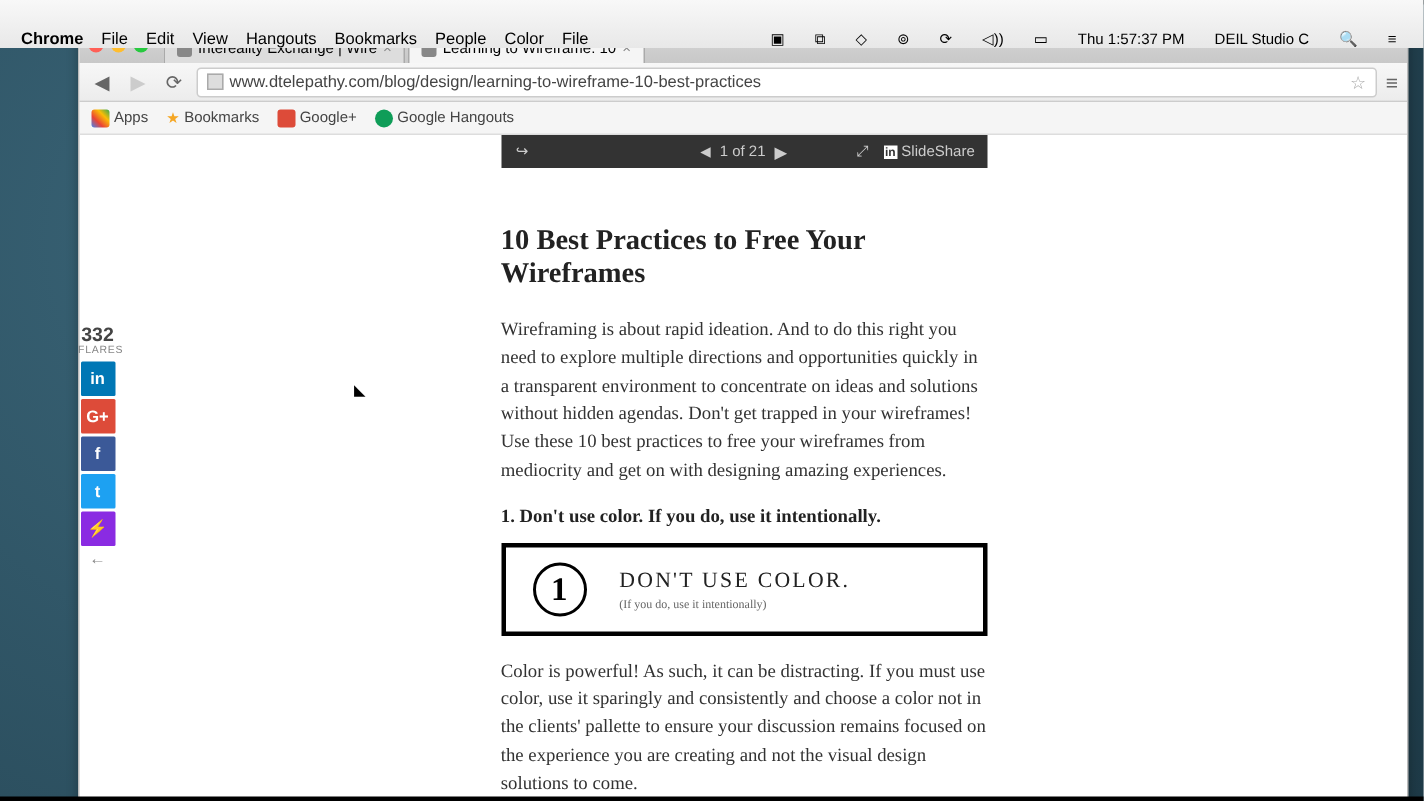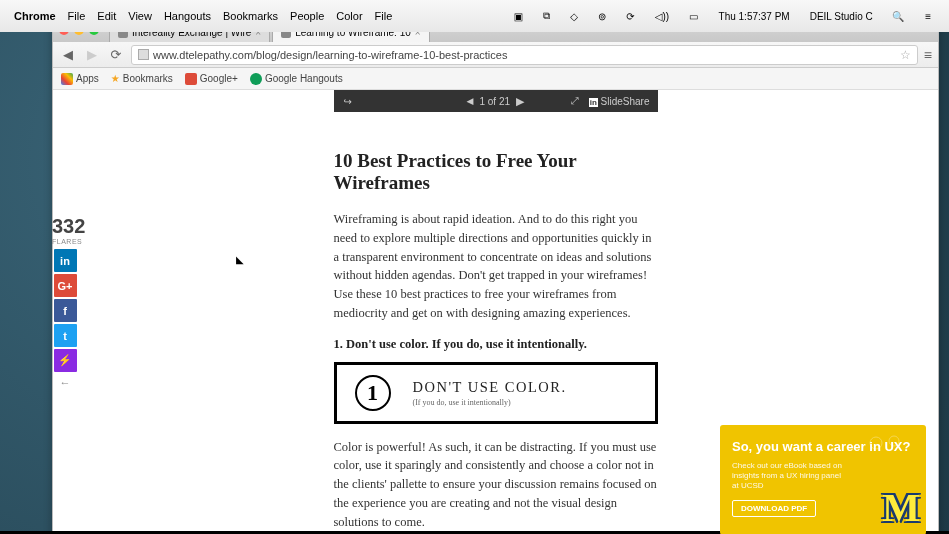--- a/index.html
+++ b/index.html
@@ -1,19 +1,19 @@
 <!DOCTYPE html>
 <html><head>
 <meta charset="utf-8">
 <style>
 * { margin: 0; padding: 0; box-sizing: border-box; }
 body { font-family: -apple-system, "Helvetica Neue", Arial, sans-serif; width: 949px; height: 534px; overflow: hidden; background: #2a4550; position: relative; }
 
 
-.mac-menu { height: 32px; background: linear-gradient(#f8f8f8,#e8e8e8); display: flex; align-items: center; font-size: 11px; padding: 0 6px; position: relative; z-index: 100; }
+.mac-menu { height: 32px; background: linear-gradient(#f8f8f8,#e8e8e8); display: flex; align-items: flex-end; font-size: 11px; padding: 0 6px; position: relative; z-index: 100; }
 .mac-menu .apple { font-size: 13px; margin-right: 8px; }
 .mac-menu span { margin-right: 12px; }
 .mac-menu .right { margin-left: auto; display: flex; align-items: center; gap: 8px; font-size: 10px; }
 
 
 .chrome-window { position: absolute; top: 17px; left: 52px; right: 10px; bottom: -10px; background: #fff; border: 1px solid #bbb; border-radius: 4px 4px 0 0; box-shadow: 0 2px 8px rgba(0,0,0,.3); overflow: hidden; display: flex; flex-direction: column; }
 .tab-strip { height: 24px; background: linear-gradient(#d8d8d8,#c8c8c8); display: flex; align-items: flex-end; padding-left: 6px; }
 .traffic { display: flex; gap: 5px; align-self: center; margin-right: 10px; }
 .traffic div { width: 10px; height: 10px; border-radius: 50%; }
 .tl-r{background:#ff5f56;} .tl-y{background:#ffbd2e;} .tl-g{background:#27c93f;}
@@ -49,21 +49,21 @@
 .article p { font-size: 12.5px; line-height: 1.5; color: #333; font-family: Georgia, serif; margin-bottom: 14px; }
 .article .bold-line { font-weight: 700; font-size: 12.5px; color: #222; font-family: Georgia, serif; margin-bottom: 10px; }
 .tip-box { border: 3px solid #000; height: 62px; display: flex; align-items: center; padding: 0 18px; margin-bottom: 14px; }
 .tip-num { width: 36px; height: 36px; border: 2px solid #000; border-radius: 50%; display: flex; align-items: center; justify-content: center; font-size: 22px; font-weight: 700; font-family: Georgia, serif; margin-right: 22px; }
 .tip-text { font-family: Georgia, serif; }
 .tip-text .main { font-size: 14.5px; letter-spacing: 1.5px; color: #222; }
 .tip-text .sub { font-size: 8px; color: #666; margin-top: 2px; }
 
 
 .social-bar { position: absolute; left: 52px; top: 215px; width: 26px; text-align: center; z-index: 50; }
-.social-bar .count { font-size: 20px; font-weight: 700; color: #444; }
+.social-bar .count { font-size: 13px; font-weight: 700; color: #444; }
 .social-bar .flares { font-size: 7px; color: #888; letter-spacing: 0.5px; margin-bottom: 4px; }
 .social-bar .btn { width: 23px; height: 23px; margin: 0 auto 2px; display: flex; align-items: center; justify-content: center; color: #fff; font-size: 11px; font-weight: 700; border-radius: 1px; }
 .in{background:#0077b5;} .gp{background:#dd4b39;} .fb{background:#3b5998;} .tw{background:#1da1f2;} .fl{background:#8a2be2;}
 .social-bar .arrow { font-size: 11px; color: #888; margin-top: 3px; }
 
 
 .popup { position: absolute; right: 12px; bottom: 8px; width: 206px; height: 110px; background: #f0c400; border-radius: 3px; padding: 14px 12px 10px; color: #fff; font-size: 10px; z-index: 60; overflow: hidden; }
 .popup .headline { font-size: 13px; font-weight: 700; line-height: 1.2; margin-bottom: 6px; }
 .popup .desc { font-size: 8px; line-height: 1.3; color: rgba(255,255,255,.9); margin-bottom: 8px; max-width: 110px; }
 .popup .dl-btn { border: 1px solid #fff; border-radius: 2px; padding: 3px 8px; font-size: 8px; font-weight: 700; display: inline-block; }
@@ -184,30 +184,20 @@
           <div class="tip-text">
             <div class="main">DON'T USE COLOR.</div>
             <div class="sub">(If you do, use it intentionally)</div>
           </div>
         </div>
         <p>Color is powerful! As such, it can be distracting. If you must use color, use it sparingly and consistently and choose a color not in the clients' pallette to ensure your discussion remains focused on the experience you are creating and not the visual design solutions to come.</p>
 
       </div>
     </div>
 
-    <div class="popup">
-      <svg class="deco" style="top:8px;right:20px" width="40" height="20">
-          <circle cx="10" cy="10" r="6" fill="none" stroke="#fff" stroke-width="1"></circle>
-          <circle cx="28" cy="8" r="5" fill="none" stroke="#fff" stroke-width="1"></circle>
-        </svg>
-      <div class="headline">So, you want a career in UX?</div>
-      <div class="desc">Check out our eBook based on insights from a UX hiring panel at UCSD</div>
-      <div class="dl-btn">DOWNLOAD PDF</div>
-      <div class="m-logo">M</div>
-    </div>
   </div>
 </div>
 
 <div class="social-bar">
   <div class="count">332</div>
   <div class="flares">FLARES</div>
   <div class="btn in">in</div>
   <div class="btn gp">G+</div>
   <div class="btn fb">f</div>
   <div class="btn tw">t</div>

